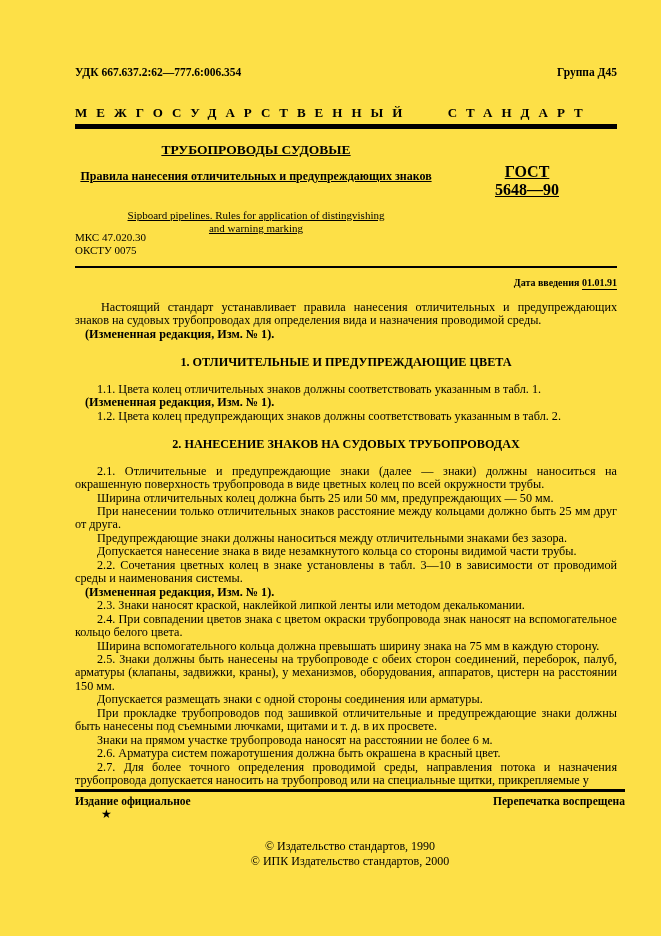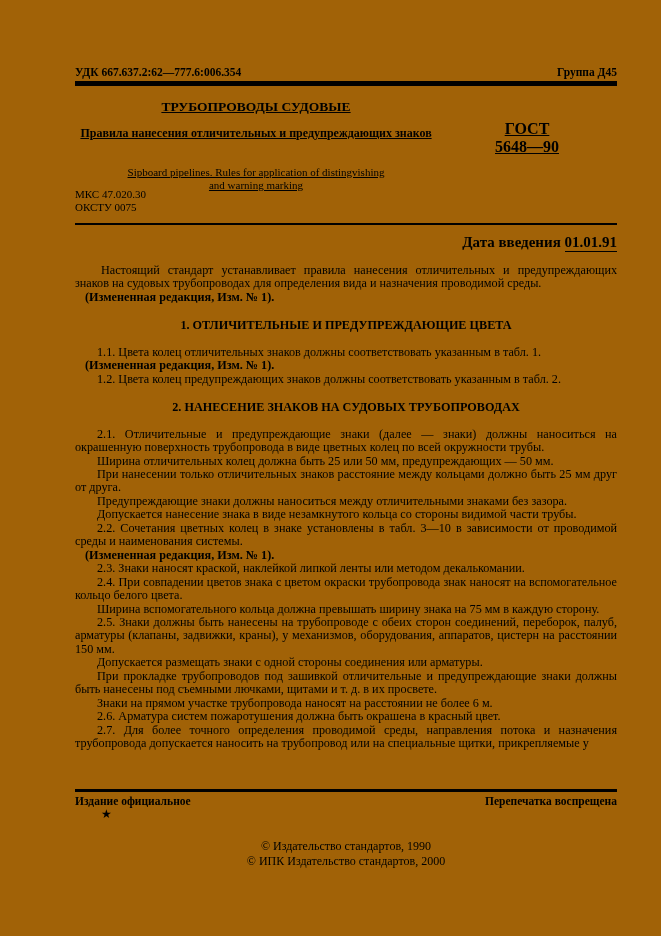--- a/index.html
+++ b/index.html
@@ -1,20 +1,20 @@
 <!DOCTYPE html>
 <html><head>
 <meta charset="utf-8">
 <style>
   * { margin:0; padding:0; box-sizing:border-box; }
   html,body { background:#ffffff; }
   .page {
     position:relative;
     width:661px; height:936px;
-    background:#a16207;
+    background:#fde047;
     color:#000;
     font-family:"Liberation Serif", serif;
     overflow:hidden;
   }
   .content { margin-left:75px; margin-right:44px; }
 
   .udk-row {
     display:flex; justify-content:space-between;
     font-weight:bold; font-size:11.5px;
     padding-top:66px;
@@ -31,59 +31,60 @@
   .title-left { width:362px; text-align:center; }
   .doc-title { font-weight:bold; font-size:13.5px; }
   .doc-subtitle { font-weight:bold; font-size:12px; margin-top:11px; }
   .doc-subtitle-en { font-size:11px; line-height:13px; margin-top:25px; }
   .title-right { flex:1; text-align:center; padding-top:21px;
     font-weight:bold; font-size:16px; line-height:18px; }
 
   .codes { font-size:11px; line-height:13px; margin-top:-4px; }
 
   .date-rule { height:2px; background:#000; margin-top:9px; }
-  .date-row { text-align:right; font-size:15px; font-weight:bold; margin-top:9px; }
+  .date-row { text-align:right; font-size:10px; font-weight:bold; margin-top:9px; }
   .date-value { border-bottom:1.5px solid #000; padding-bottom:1px; }
 
   .doc-body {
     margin-top:13px;
     font-size:12.2px; line-height:13.45px;
     text-align:justify;
   }
   .doc-body p { margin:0; }
   .doc-body p.intro { text-indent:26px; }
   .doc-body p.para  { text-indent:22px; }
   .doc-body p.note  { text-indent:10px; font-weight:bold; text-align:left; }
   .doc-body p.heading {
     text-align:center; font-weight:bold; text-indent:0;
     margin-top:15px; margin-bottom:13px;
   }
 
   .footer {
-    position:absolute; left:75px; right:44px; top:789px;
+    position:absolute; left:75px; right:36px; top:789px;
   }
   .footer-rule { height:3px; background:#000; }
   .footer-row {
     display:flex; justify-content:space-between;
     font-weight:bold; font-size:11.5px; margin-top:3px;
   }
   .footer-star { font-size:12px; margin-left:26px; margin-top:0px; }
   .copyright { text-align:center; font-size:12px; line-height:14.5px; margin-top:17px; }
 </style>
 </head>
 <body>
 
 <div class="page">
   <div class="content">
 
     <div class="udk-row">
       <span>УДК 667.637.2:62—777.6:006.354</span>
       <span>Группа Д45</span>
     </div>
 
+    <div class="standard-type">МЕЖГОСУДАРСТВЕННЫЙ СТАНДАРТ</div>
     <div class="thick-bar"></div>
 
     <div class="title-block">
       <div class="title-left">
         <div class="doc-title">ТРУБОПРОВОДЫ СУДОВЫЕ</div>
         <div class="doc-subtitle">Правила нанесения отличительных и предупреждающих знаков</div>
         <div class="doc-subtitle-en">
           <div>Sipboard pipelines. Rules for application of distingvishing</div>
           <div>and warning marking</div>
         </div>

